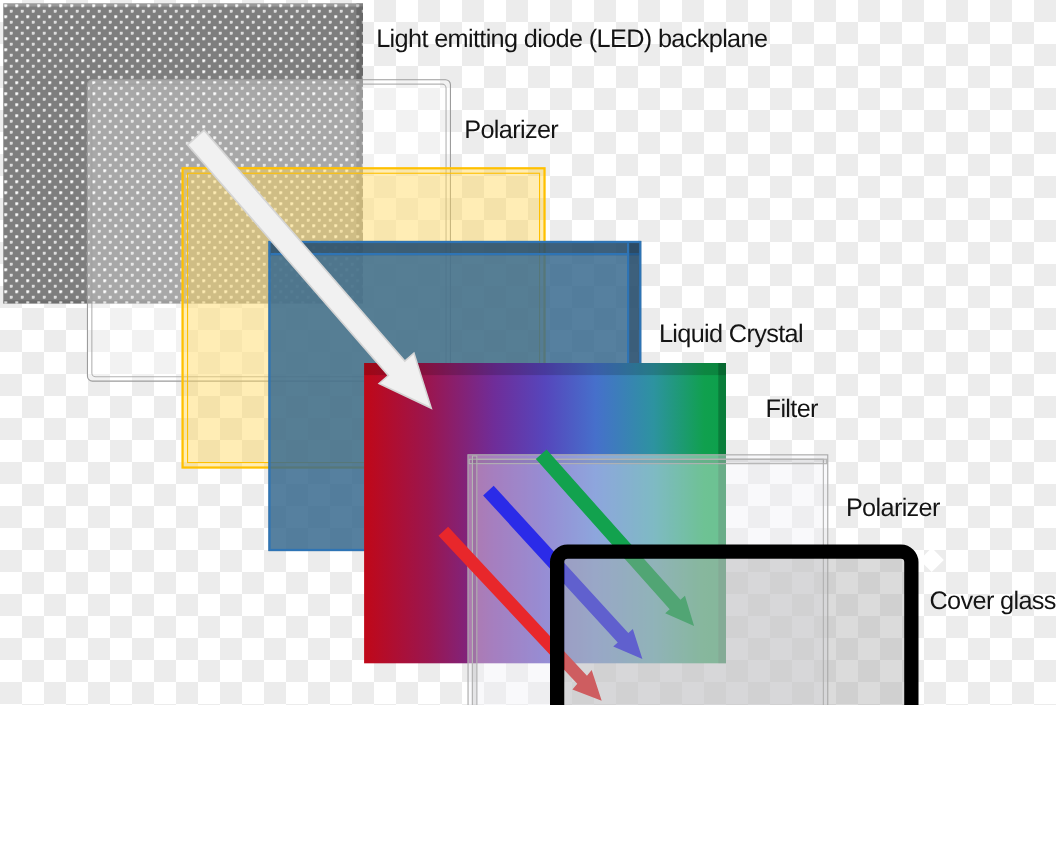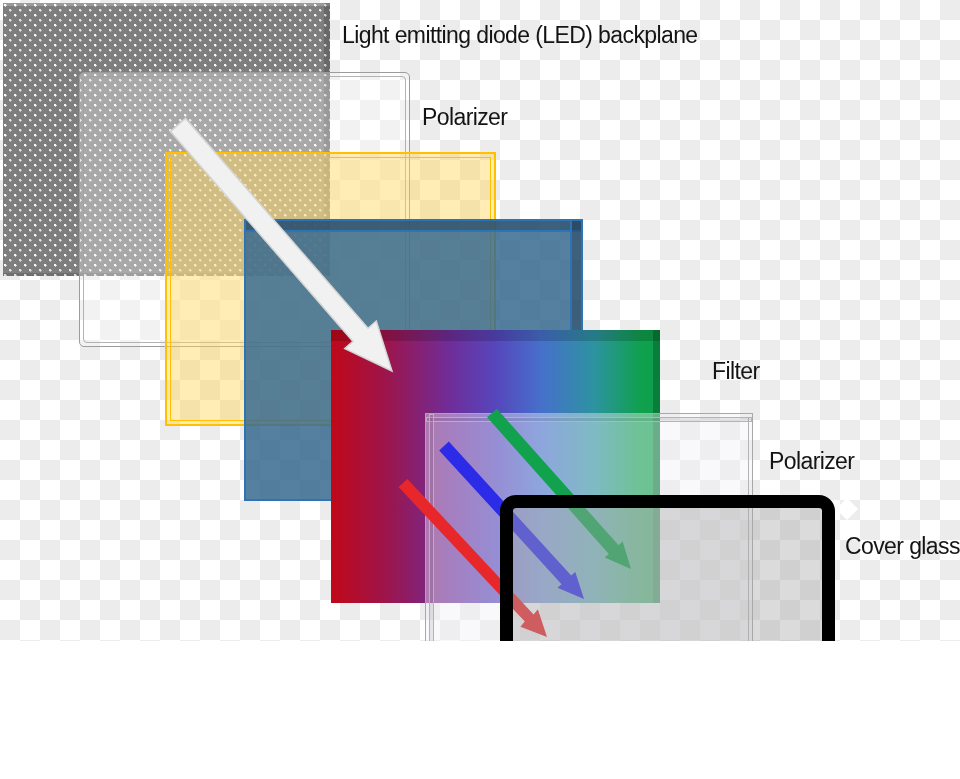--- a/index.html
+++ b/index.html
@@ -121,16 +121,17 @@
   </svg>
 
   <div class="layer cover"></div>
 
   <svg class="overlay" viewBox="0 0 960 779">
     <polygon points="847,498 858,509 847,520 836,509" fill="#ffffff"></polygon>
   </svg>
 
   <div class="lbl" style="left:342px;top:22px">Light emitting diode (LED) backplane</div>
   <div class="lbl" style="left:422px;top:104px">Polarizer</div>
-  <div class="lbl" style="left:712px;top:358px">Filter</div>
+  <div class="lbl" style="left:599px;top:290px">Liquid Crystal</div>
+  <div class="lbl" style="left:696px;top:358px">Filter</div>
   <div class="lbl" style="left:769px;top:448px">Polarizer</div>
   <div class="lbl" style="left:845px;top:533px">Cover glass</div>
 </div>
 
 </body></html>

